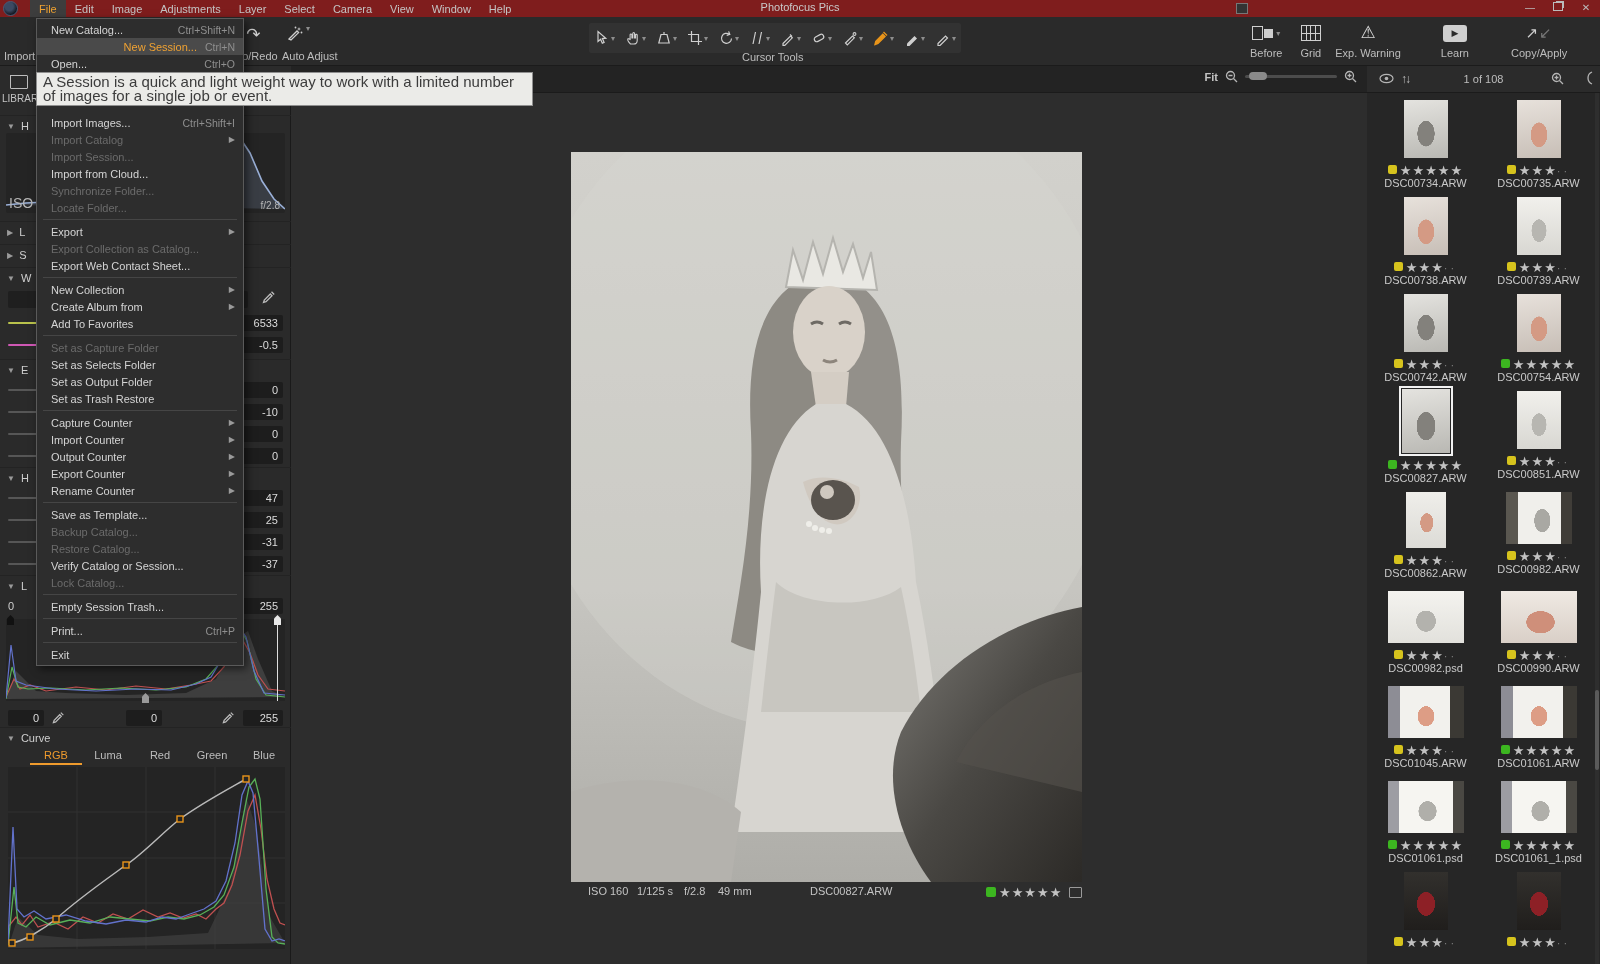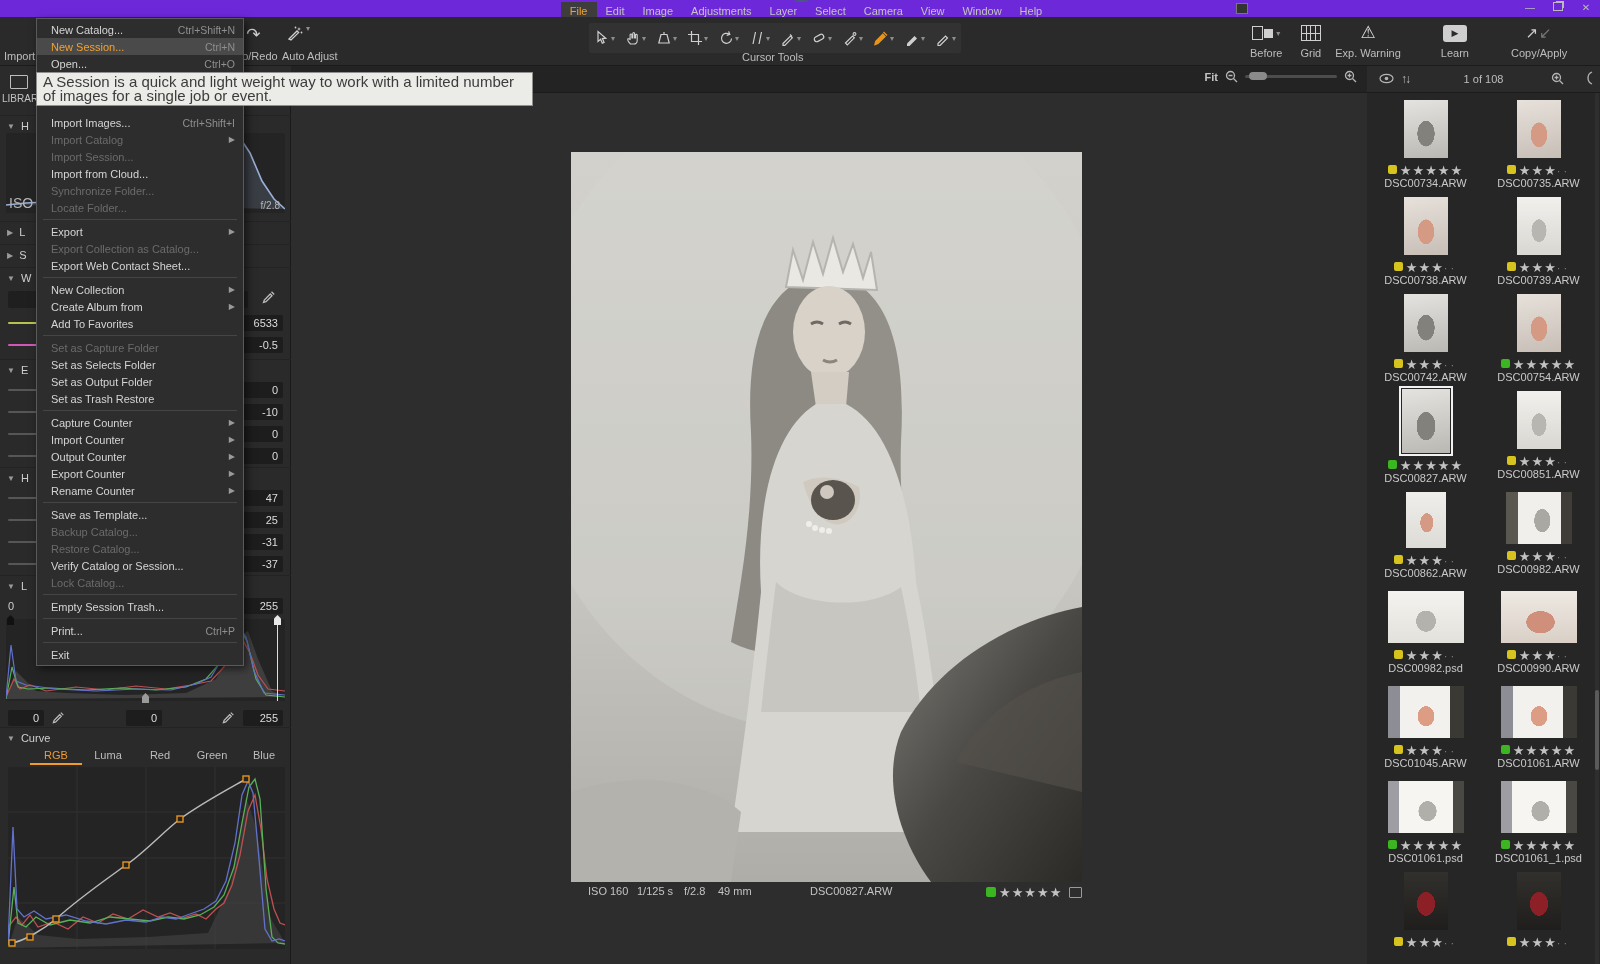--- a/index.html
+++ b/index.html
@@ -1,21 +1,21 @@
 <!DOCTYPE html>
 <html><head>
 <meta charset="utf-8">
 <style>
   html,body{margin:0;padding:0;background:#161616;}
   #stage{position:relative;width:1600px;height:964px;overflow:hidden;
     background:#262626;font-family:"Liberation Sans",sans-serif;color:#c8c8c8;
     -webkit-font-smoothing:antialiased;}
   .abs{position:absolute;}
   
-  .titlebar{left:0;top:0;width:1600px;height:17px;background:#6d28d9;display:flex;align-items:center;flex-direction:column;}
+  .titlebar{left:0;top:0;width:1600px;height:17px;background:#7f1d1d;display:flex;align-items:center;}
   .appicon{width:15px;height:15px;border-radius:50%;margin-left:3px;
     background:radial-gradient(circle at 40% 35%,#3b4a63 0 35%,#141a24 70%);
     border:1px solid #4a5a77;box-sizing:border-box;}
   .menus{display:flex;margin-left:12px;height:17px;}
   .menus .m{padding:1px 9px 0 9px;font-size:11px;color:#c4c4c4;line-height:16px;}
   .menus .m.active{background:#3d3d3d;color:#efa231;}
   .wintitle{position:absolute;left:0;right:0;top:1px;text-align:center;font-size:11px;color:#c9c9c9;pointer-events:none;}
   .winicon-mini{position:absolute;left:1236px;top:3px;width:10px;height:9px;border:1px solid #777;background:#333;}
   .winctl{position:absolute;right:0;top:0;display:flex;height:17px;}
   .winctl .wc{width:28px;text-align:center;font-size:10px;line-height:16px;color:#bbb;}
@@ -130,21 +130,21 @@
   .fscroll{position:absolute;right:1px;top:0;width:4px;height:871px;background:#2e2e2e;}
   .fscroll .fsth{position:absolute;left:0;width:4px;top:597px;height:80px;background:#5a5a5a;border-radius:2px;}
   
   .filemenu{left:36px;top:18px;width:208px;background:#2d2d2d;border:1px solid #5a5a5a;box-shadow:3px 3px 8px rgba(0,0,0,.55);z-index:10;padding:2px 0;box-sizing:border-box;}
   .mi{height:17px;display:flex;align-items:center;font-size:11px;color:#d4d4d4;padding:0 8px 0 14px;position:relative;}
   .mi .lbl{flex:1;white-space:nowrap;overflow:hidden;}
   .mi .sc{color:#8f8f8f;font-size:10.5px;margin-left:8px;white-space:nowrap;}
   .mi .sub{color:#9a9a9a;font-size:8px;margin-left:6px;}
   .mi.disabled .lbl{color:#6b6b6b;}
   .mi.hilite{background:#4a4a4a;}
-  .mi.hilite .lbl{color:#f0a232;}
+  .mi.hilite .lbl{color:#f0a232;text-align:right;}
   .msep{height:1px;background:#454545;margin:3px 6px;}
   .mspacer{height:42px;}
   
   .tooltip{left:36px;top:72px;width:497px;z-index:11;background:#ebebe8;border:1px solid #8f8f8f;
     color:#3c3c3c;font-size:15px;line-height:14px;padding:2px 6px;box-sizing:border-box;}
   svg{display:block;}
   .icw{display:flex;align-items:center;justify-content:center;}
 </style>
 </head>
 <body>
@@ -159,20 +159,21 @@
         <div class="m"><span>Edit</span></div>
         <div class="m"><span>Image</span></div>
         <div class="m"><span>Adjustments</span></div>
         <div class="m"><span>Layer</span></div>
         <div class="m"><span>Select</span></div>
         <div class="m"><span>Camera</span></div>
         <div class="m"><span>View</span></div>
         <div class="m"><span>Window</span></div>
         <div class="m"><span>Help</span></div>
       </div>
+    <div class="wintitle">Photofocus Pics</div>
     <div class="winicon-mini"></div>
     <div class="winctl">
       <div class="wc">—</div>
       <div class="wc"><span class="restore-glyph"></span></div>
       <div class="wc">✕</div>
     </div>
   </div>
 
   <div class="abs toolbar">
     <div class="abs tb-label" style="left:4px;top:33px;width:32px;overflow:hidden;">Import</div>

